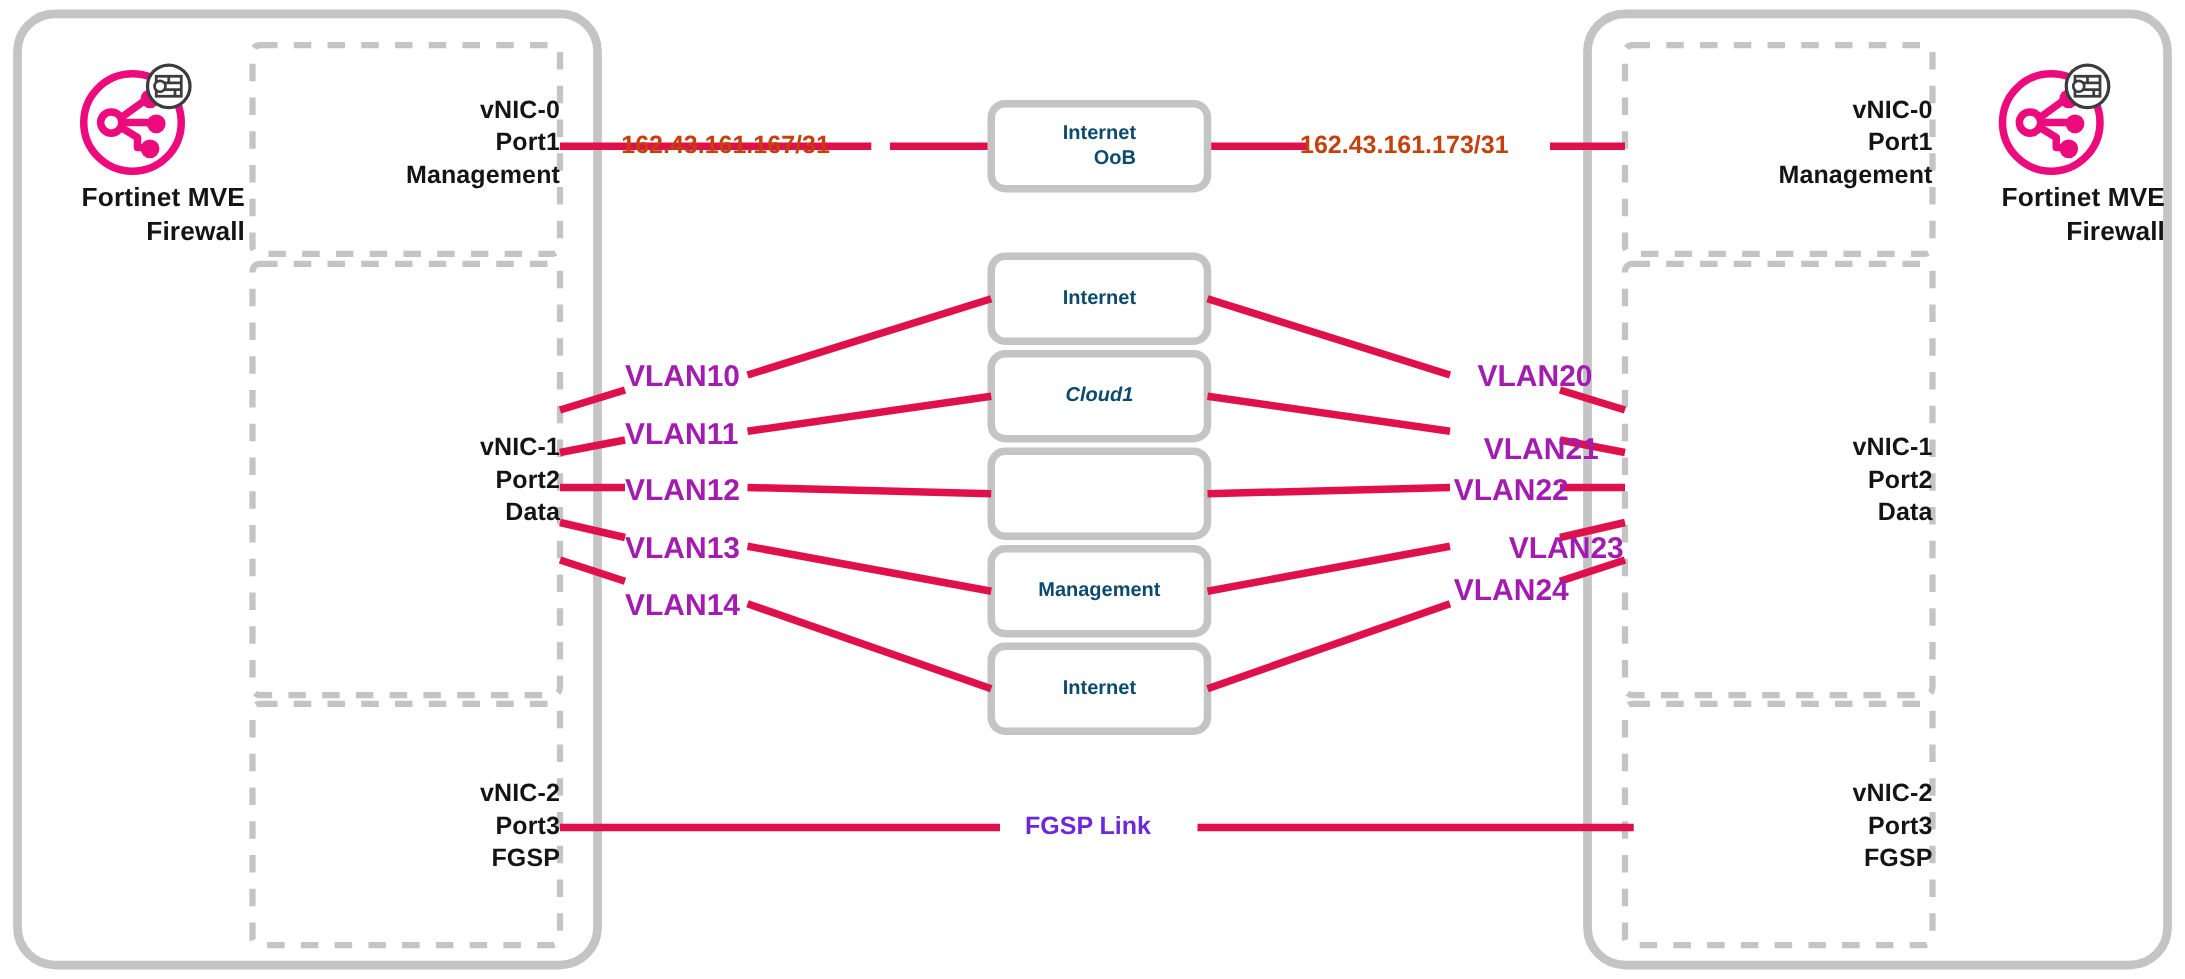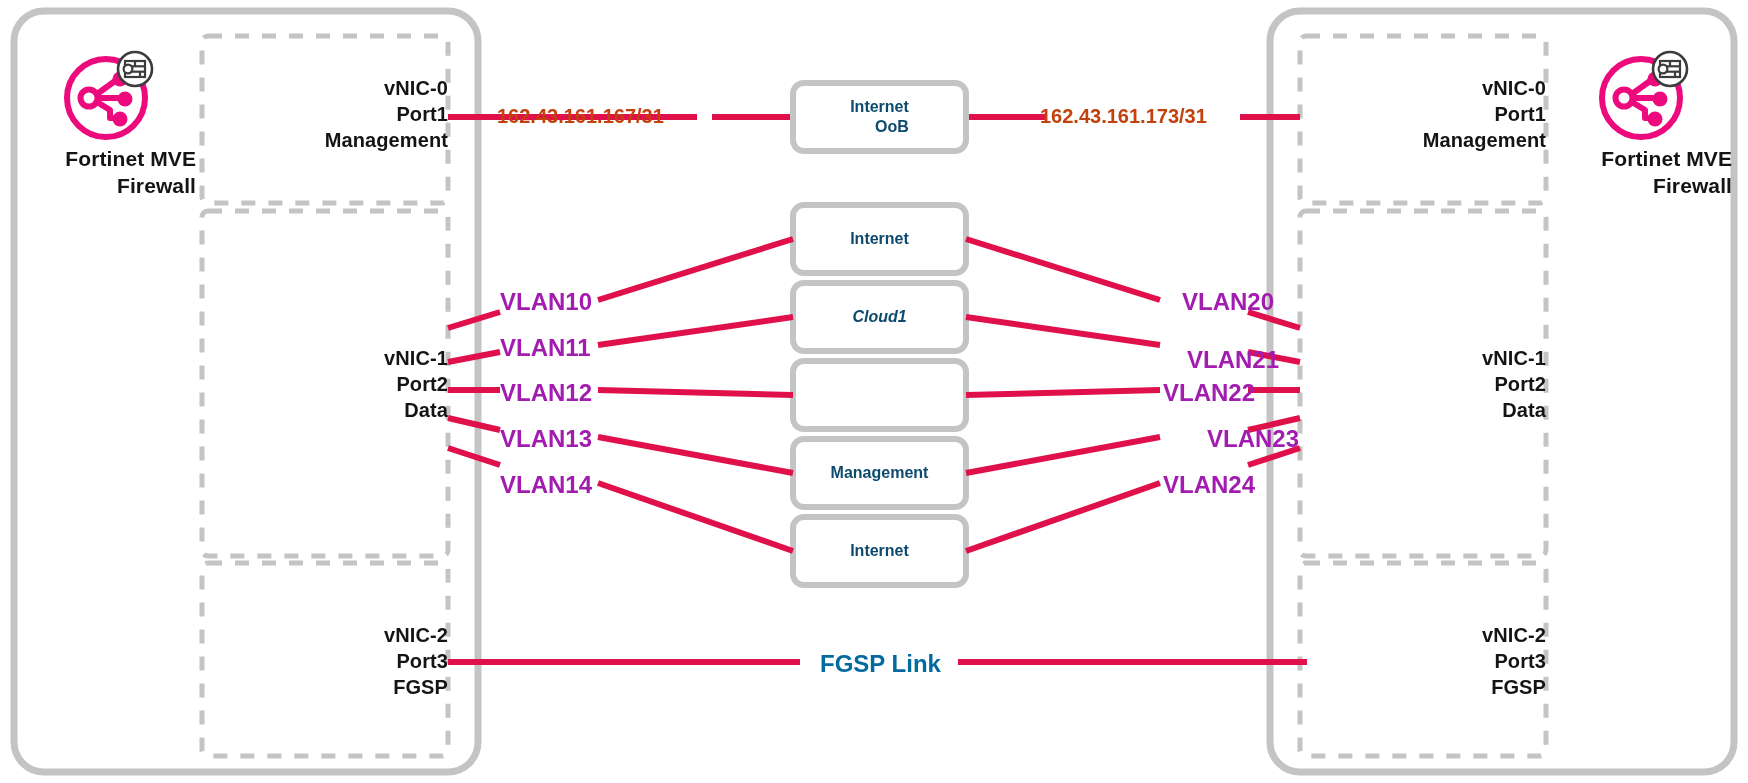--- a/index.html
+++ b/index.html
@@ -12,21 +12,21 @@
   
   .fw-title{font-size:21px;letter-spacing:.1px;}
   
   .vnic-txt{font-size:20px;letter-spacing:.1px;}
   
   .box-txt{position:absolute;display:flex;align-items:center;justify-content:center;
            font-size:16px;font-weight:700;color:#0c4a6e;text-align:right;line-height:1.25;}
   
   .ip-txt{font-size:20px;font-weight:700;color:#c2410c;white-space:nowrap;}
   .vlan-txt{font-size:24px;font-weight:700;color:#a21caf;white-space:nowrap;}
-  .fgsp-txt{font-size:24px;font-weight:700;color:#0369a1;white-space:nowrap;}
+  .fgsp-txt{font-size:20px;font-weight:700;color:#6d28d9;white-space:nowrap;}
 </style>
 </head>
 <body>
 
 <div id="stage">
 
   <svg class="layer" viewBox="0 0 1748 783">
 
     <rect x="14" y="11" width="464" height="761" rx="30" ry="30" fill="none" stroke="#C4C4C4" stroke-width="7"></rect>
 
@@ -164,17 +164,17 @@
   <div class="vlan-txt" style="position:absolute;left:500px;top:288px;">VLAN10</div>
   <div class="vlan-txt" style="position:absolute;left:500px;top:334px;">VLAN11</div>
   <div class="vlan-txt" style="position:absolute;left:500px;top:379px;">VLAN12</div>
   <div class="vlan-txt" style="position:absolute;left:500px;top:425px;">VLAN13</div>
   <div class="vlan-txt" style="position:absolute;left:500px;top:471px;text-align:center;">VLAN14</div>
 
   <div class="vlan-txt" style="position:absolute;left:1163px;top:288px;margin-left:19px;">VLAN20</div>
   <div class="vlan-txt" style="position:absolute;left:1163px;top:346px;margin-left:24px;">VLAN21</div>
   <div class="vlan-txt" style="position:absolute;left:1163px;top:379px;">VLAN22</div>
   <div class="vlan-txt" style="position:absolute;left:1163px;top:425px;margin-left:44px;">VLAN23</div>
-  <div class="vlan-txt" style="position:absolute;left:1163px;top:471px;">VLAN24</div>
+  <div class="vlan-txt" style="position:absolute;left:1163px;top:459px;">VLAN24</div>
 
   <div class="fgsp-txt" style="position:absolute;left:820px;top:650px;">FGSP Link</div>
 
 </div>
 
 </body></html>

